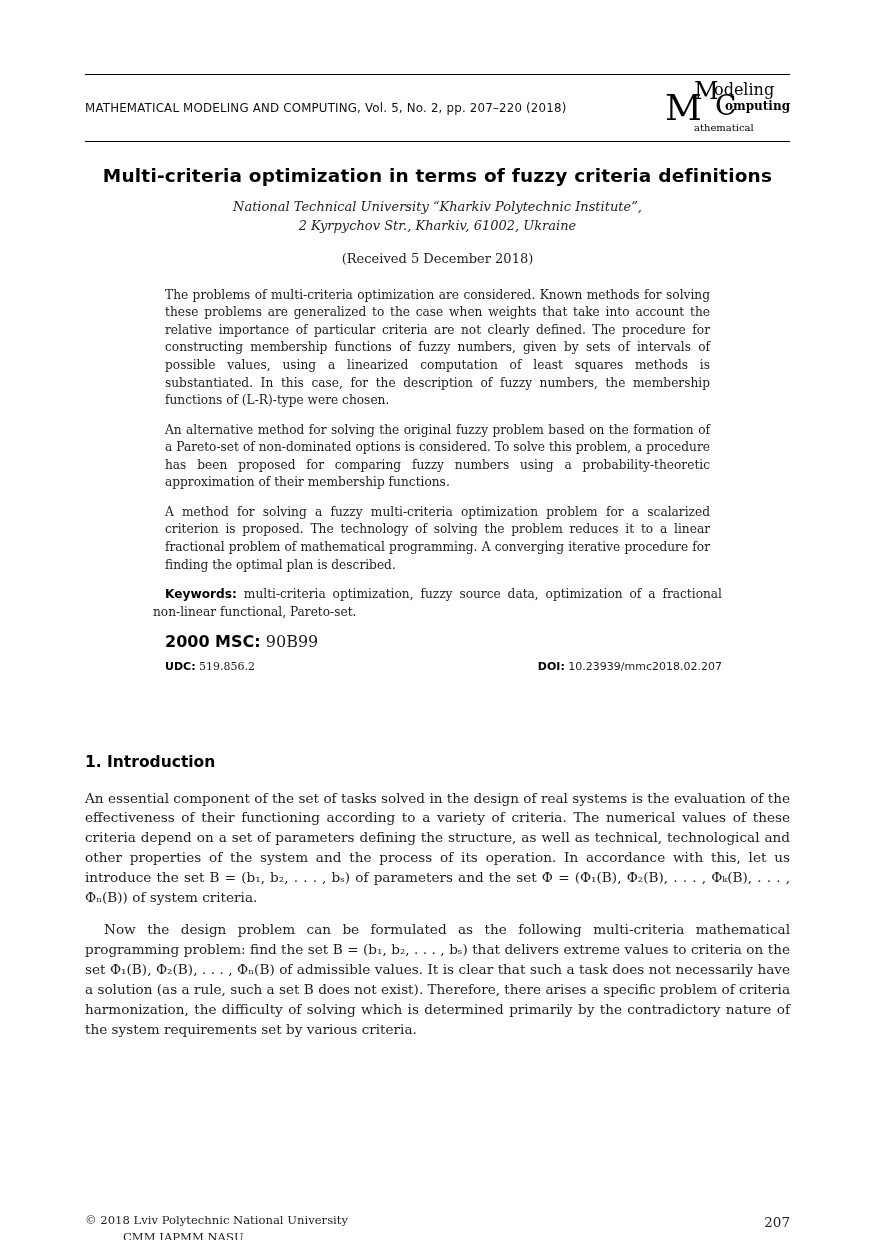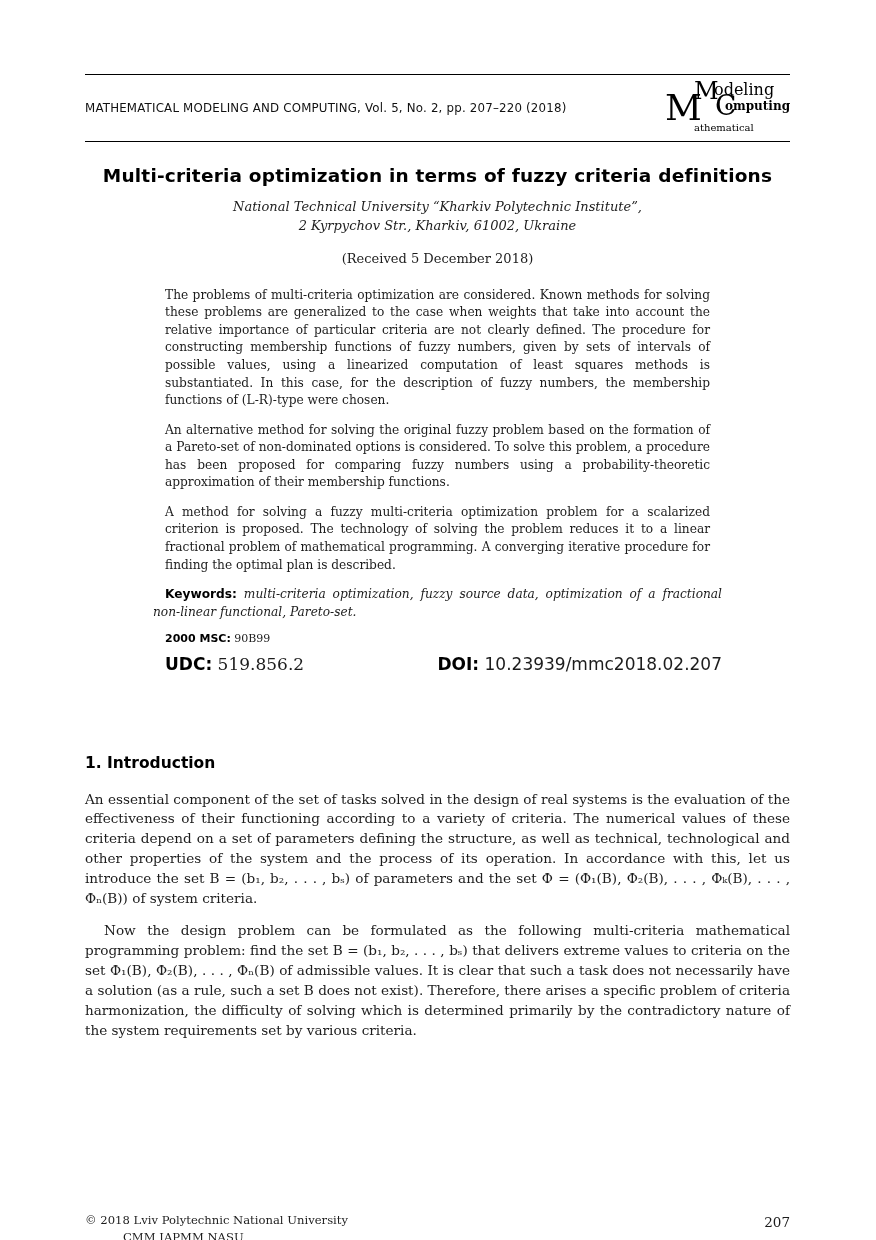--- a/index.html
+++ b/index.html
@@ -57,26 +57,26 @@
   .abstract p { margin:12px; }
 
   .keywords {
     margin:12px 68px 0 68px; font-size:12.2px; line-height:1.45;
     text-align:justify; text-indent:12px;
   }
   .label-sans {
     font-family:"DejaVu Sans", sans-serif; font-weight:bold;
     font-style:normal; color:#000;
   }
-  .kw-text { font-style:italic; }
+  .kw-text { }
 
-  .msc-line { margin:10px 68px 0 68px; font-size:11px; text-indent:12px; }
+  .msc-line { margin:10px 68px 0 68px; font-size:16px; text-indent:12px; }
   .udc-doi {
     display:flex; justify-content:space-between;
-    margin:9px 68px 4px 68px; font-size:17px;gap:48px;
+    margin:9px 68px 4px 68px; font-size:11px;gap:48px;
   }
   .udc-left { text-indent:12px; }
   .doi-value { font-family:"DejaVu Sans", sans-serif; font-weight:normal; }
 
   .section-heading {
     margin-top:80px;
     font-family:"DejaVu Sans", sans-serif; font-weight:bold;
     font-size:15.5px; color:#000;
   }
   .body-par {

